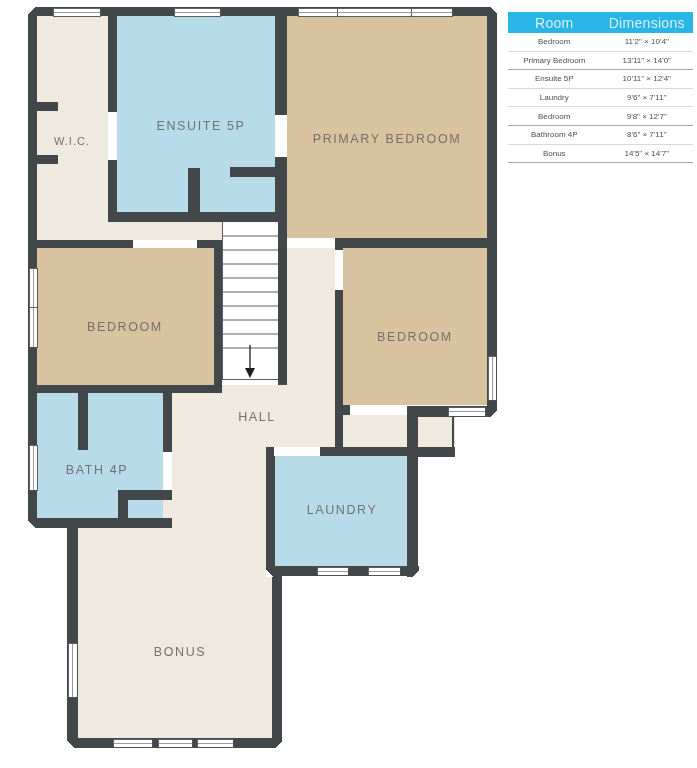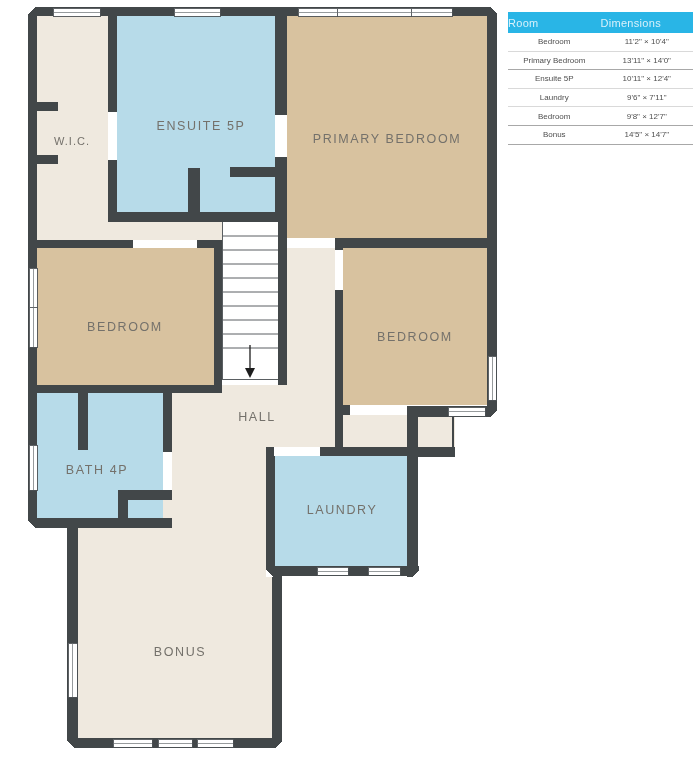--- a/index.html
+++ b/index.html
@@ -10,21 +10,21 @@
   .win{fill:#ffffff;stroke:#4c5154;stroke-width:0.9;}
   .winline{stroke:#6a6f72;stroke-width:0.7;}
   .tread{stroke:#5a5f62;stroke-width:1;}
   .stairedge{stroke:#5a5f62;stroke-width:1;}
   .rlabel{font-family:"Liberation Sans",sans-serif;font-size:12.5px;letter-spacing:1.6px;
           text-anchor:middle;fill:#74716b;}
   .rlabel.small{font-size:11px;letter-spacing:1px;}
   
   .dim-table{position:absolute;left:508px;top:12px;width:185px;background:#fff;}
   .dt-header{display:flex;height:21px;background:#29b5e6;align-items:center;}
-  .dt-header span{flex:1;color:#d8f1fb;font-size:11px;letter-spacing:0.3px;}
+  .dt-header span{flex:1;text-align:center;color:#d8f1fb;font-size:14px;letter-spacing:0.3px;}
   .dt-row{display:flex;height:17.6px;align-items:center;}
   .dt-row span{flex:1;text-align:center;font-size:8px;color:#4f4f4f;}
   .dt-row.light{border-bottom:1px solid #d9d9d9;}
   .dt-row.dark{border-bottom:1px solid #a8a8a8;}
 </style>
 </head>
 <body>
 
 <div class="canvas">
 
@@ -199,19 +199,23 @@
       <span>10'11" × 12'4"</span>
     </div>
     <div class="dt-row light">
       <span>Laundry</span>
       <span>9'6" × 7'11"</span>
     </div>
     <div class="dt-row dark">
       <span>Bedroom</span>
       <span>9'8" × 12'7"</span>
     </div>
+    <div class="dt-row light">
+      <span>Bathroom 4P</span>
+      <span>8'6" × 7'11"</span>
+    </div>
     <div class="dt-row dark">
       <span>Bonus</span>
       <span>14'5" × 14'7"</span>
     </div>
   </div>
 
 </div>
 
 </body></html>

